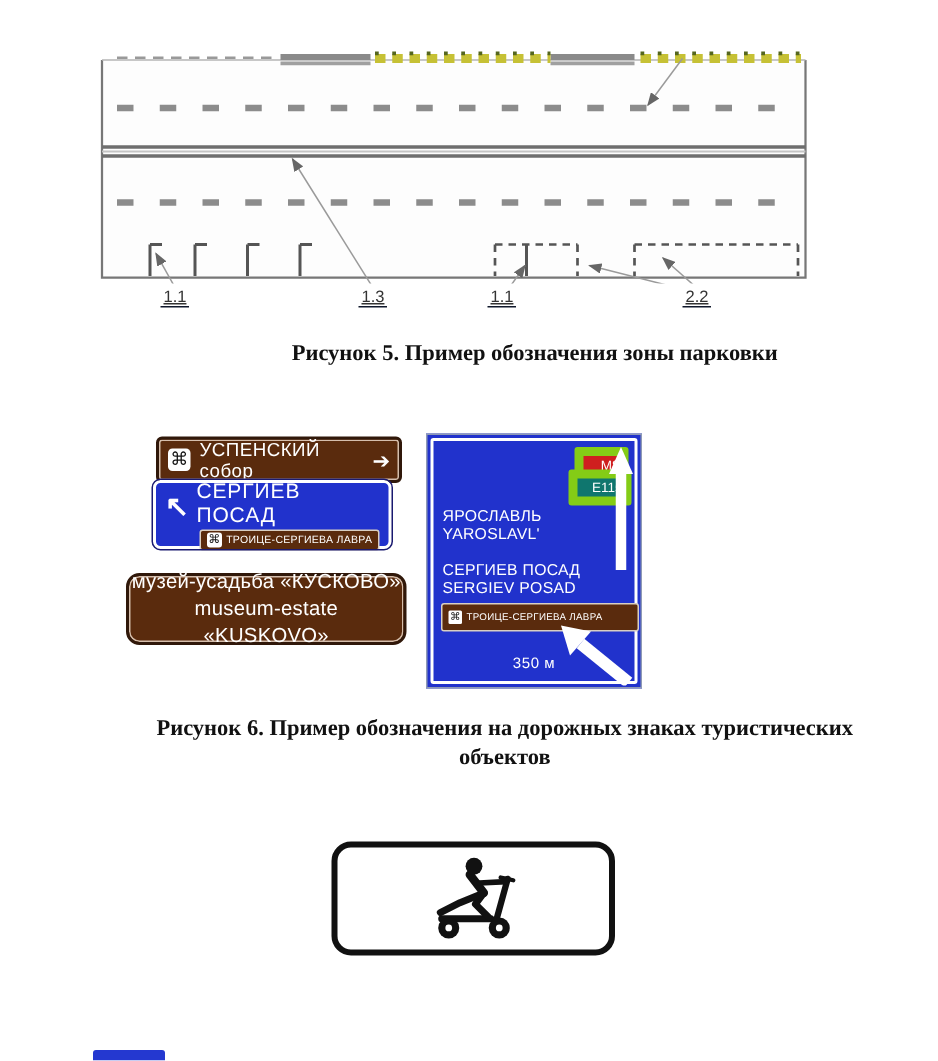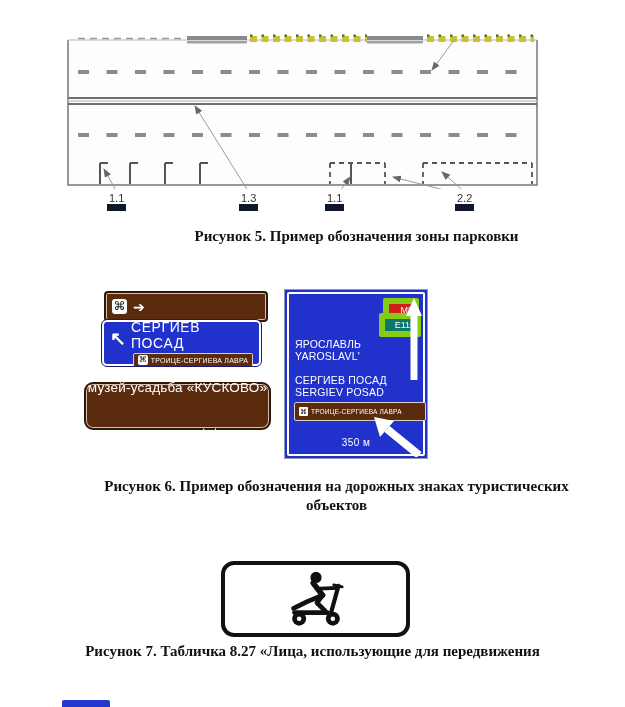--- a/index.html
+++ b/index.html
@@ -2,22 +2,22 @@
 <html><head>
 <meta charset="utf-8">
 <style>
   html,body{margin:0;padding:0;}
   body{width:625px;height:707px;background:#ffffff;position:relative;overflow:hidden;
        font-family:"Liberation Sans",sans-serif;}
   .abs{position:absolute;}
 
   
   #road-diagram{left:66px;top:34px;width:474px;height:155px;}
-  .mark-label{font-size:11px;color:#333;border-bottom:7px solid #0f172a;padding:0 2px;
-              font-family:"Liberation Sans",sans-serif;}
+  .mark-label{font-size:11px;color:#333;border-bottom:1px solid #0f172a;padding:0 2px;
+              font-family:"Liberation Sans",sans-serif;text-decoration:underline;}
   .caption{left:0;width:625px;text-align:center;font-family:"Liberation Serif",serif;
            font-weight:bold;font-size:15px;color:#111;line-height:19px;}
 
   
   .brown-sign{background:#5a2b0d;border:2px solid #30180a;box-shadow:inset 0 0 0 1px rgba(255,240,225,.75);
               color:#fff;display:flex;align-items:center;}
   #sign-uspensky{left:104px;top:291px;width:148px;height:27px;border-radius:4px;
                  padding:0 6px;gap:6px;justify-content:flex-start;}
   .poi-box{background:#fff;color:#111;border-radius:3px;width:15px;height:15px;line-height:15px;
            text-align:center;font-size:12px;flex:0 0 auto;}
@@ -30,21 +30,21 @@
   .upleft-arrow{font-size:19px;font-weight:bold;line-height:19px;margin:0 1px 10px 2px;}
   .sergiev-col{display:flex;flex-direction:column;align-items:center;gap:2px;flex:1;}
   .sergiev-title{font-size:14px;letter-spacing:.6px;}
   .inset-brown{background:#5a2b0d;border:1px solid #d9cfc2;border-radius:2px;display:flex;
                align-items:center;gap:3px;padding:1px 4px;}
   .inset-brown .poi-box{width:10px;height:10px;line-height:10px;font-size:8px;border-radius:2px;}
   .inset-text{font-size:7px;letter-spacing:.2px;color:#fff;white-space:nowrap;}
 
   #sign-kuskovo{left:84px;top:382px;width:183px;height:44px;border-radius:9px;
                 flex-direction:column;justify-content:center;gap:0;}
-  #sign-kuskovo .ln{font-size:13.5px;line-height:18px;letter-spacing:.2px;text-align:center;width:100%;margin-top:27px;}
+  #sign-kuskovo .ln{font-size:13.5px;line-height:18px;letter-spacing:.2px;text-align:center;width:100%;}
 
   
   #sign-direction{left:284px;top:289px;width:142px;height:168px;background:#2132cc;
                   border:1px solid #8f9ab5;color:#fff;}
   #sign-direction .frame{position:absolute;left:2px;top:2px;right:2px;bottom:2px;
                   border:2px solid #ffffff;border-radius:2px;pointer-events:none;}
   .dest{position:absolute;left:10px;font-size:10.5px;line-height:11.5px;letter-spacing:.2px;}
   .badge{position:absolute;font-size:9px;font-weight:normal;text-align:right;line-height:12px;
          border:6px solid #84cc16;border-radius:2px;color:#fff;}
   #badge-m8{left:98px;top:8px;width:24px;height:12px;background:#cf1f1f;}
@@ -121,20 +121,21 @@
 </svg>
 <span class="abs mark-label" style="left:107px;top:192px;">1.1</span>
 <span class="abs mark-label" style="left:239px;top:192px;">1.3</span>
 <span class="abs mark-label" style="left:325px;top:192px;">1.1</span>
 <span class="abs mark-label" style="left:455px;top:192px;">2.2</span>
 
 <div class="abs caption" style="top:227px;padding-left:44px;">Рисунок 5. Пример обозначения зоны парковки</div>
 
 <div id="sign-uspensky" class="abs brown-sign">
   <span class="poi-box">⌘</span>
+  <span class="uspensky-label">УСПЕНСКИЙ собор</span>
   <span class="right-arrow">➔</span>
 </div>
 
 <div id="sign-sergiev-small" class="abs">
   <span class="upleft-arrow">↖</span>
   <div class="sergiev-col">
     <span class="sergiev-title">СЕРГИЕВ ПОСАД</span>
     <span class="inset-brown">
       <span class="poi-box">⌘</span>
       <span class="inset-text">ТРОИЦЕ-СЕРГИЕВА ЛАВРА</span>
@@ -192,16 +193,15 @@
     </g>
     <circle cx="50" cy="8" r="6" fill="#111"></circle>
     <circle cx="32" cy="52" r="7.5" fill="#111"></circle>
       <circle cx="32" cy="52" r="2.4" fill="#fff"></circle>
     <circle cx="68" cy="52" r="7.5" fill="#111"></circle>
       <circle cx="68" cy="52" r="2.4" fill="#fff"></circle>
   </svg>
 </div>
 
 <div class="abs caption" style="top:642px;">
-  <div>Рисунок 7. Табличка 8.27 «Лица, использующие для передвижения</div>
 </div>
 
 <div id="partial-sign-cutoff" class="abs"></div>
 
 </body></html>

